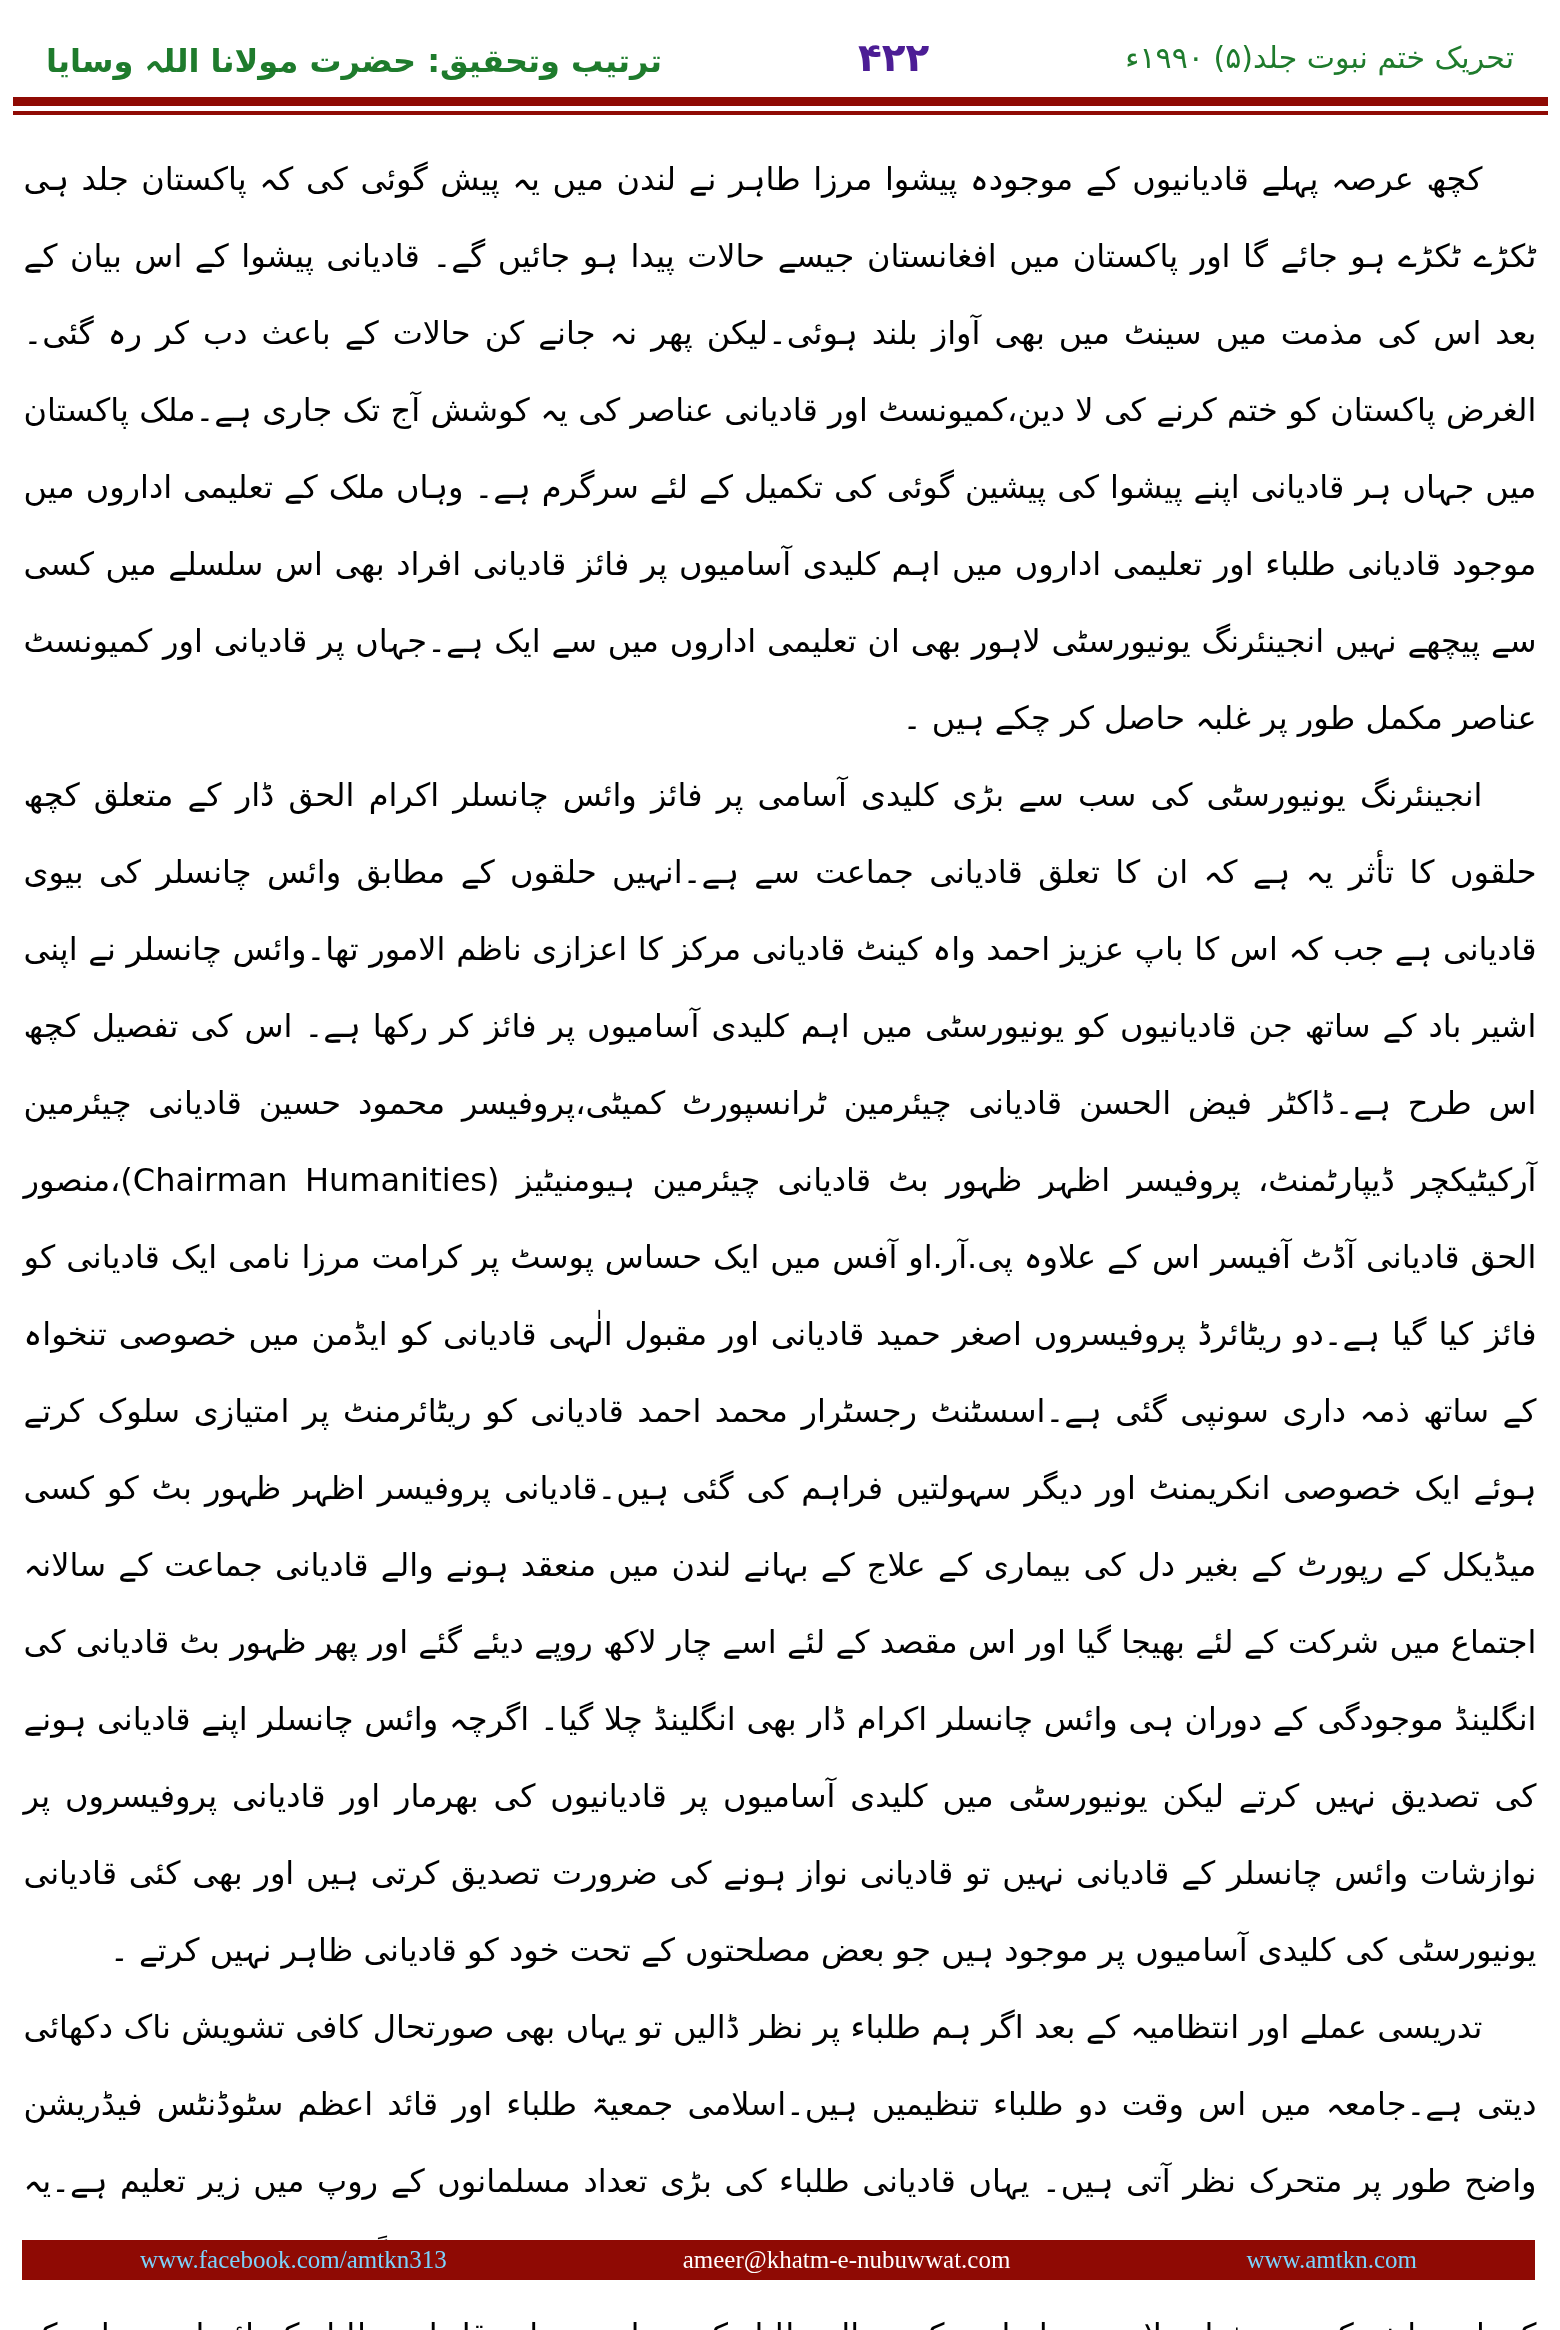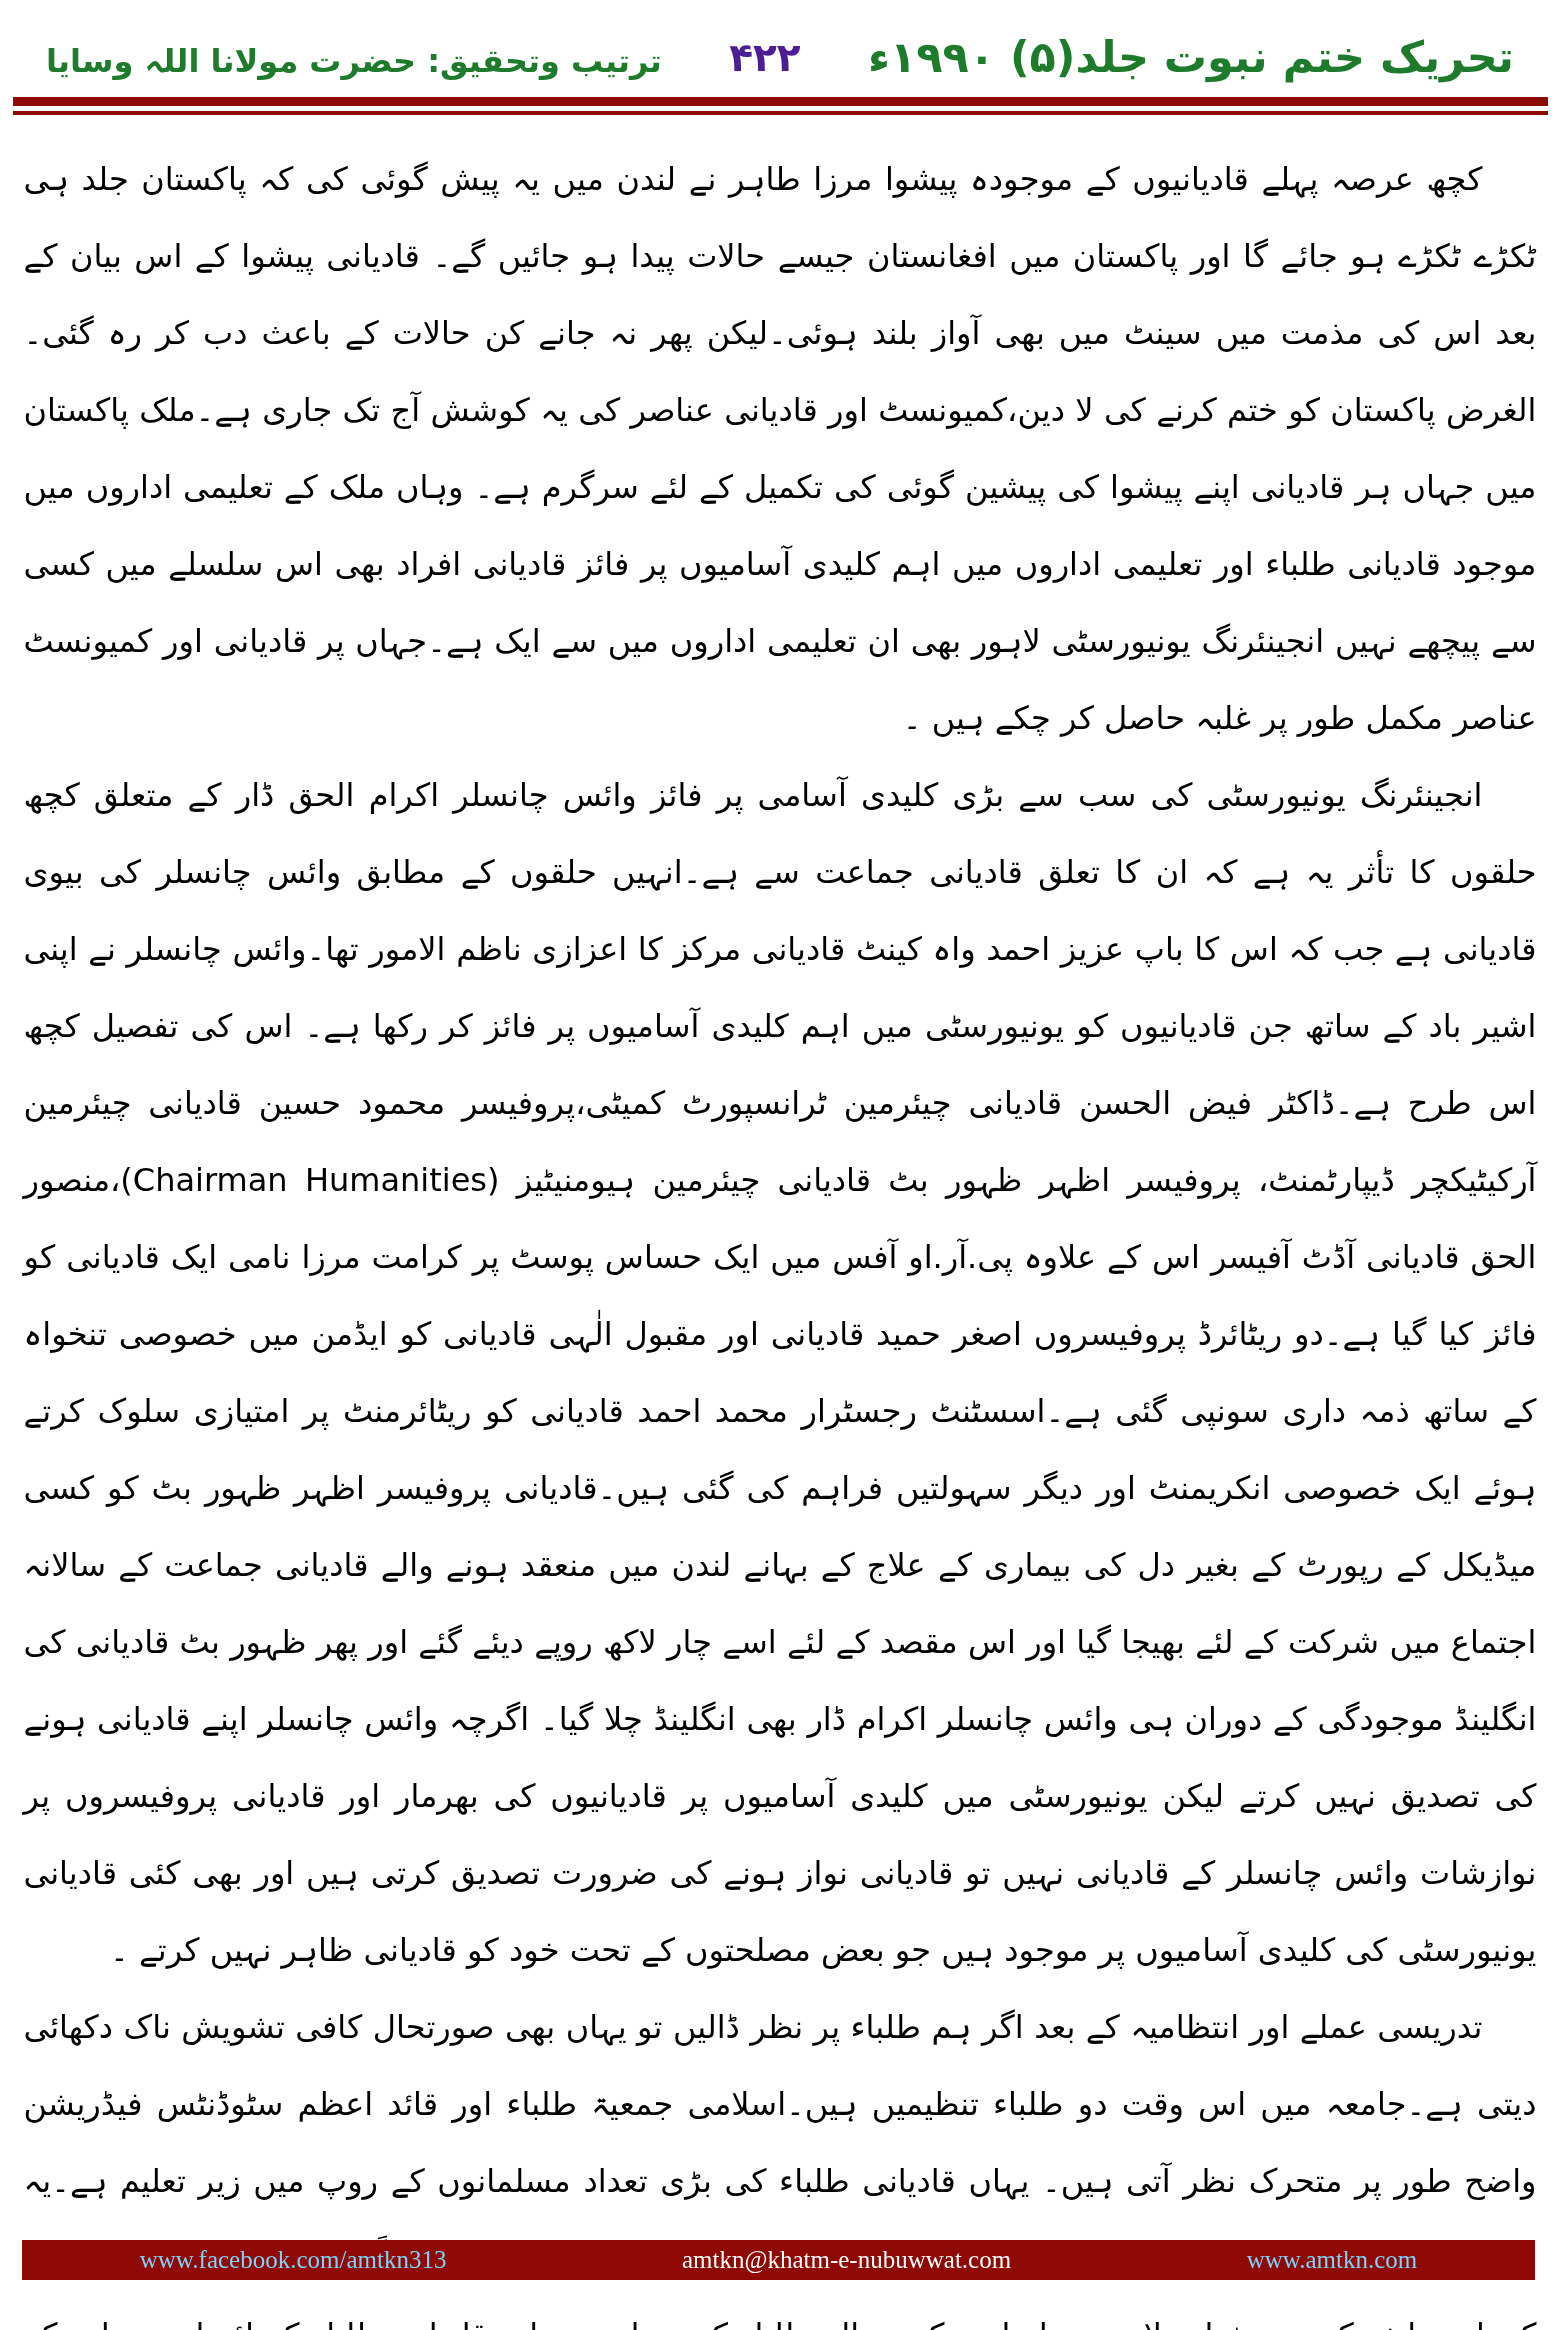--- a/index.html
+++ b/index.html
@@ -21,22 +21,22 @@
     left: 0;
     height: 67px;
     display: flex;
     flex-direction: row;           
     align-items: center;
     justify-content: space-between;
     padding: 0 46px 0 46px;
   }
   .hdr-title {
     color: #1e7b2c;
-    font-size: 43px;
-    font-weight: bold;
+    font-size: 30px;
+    font-weight: normal;
     white-space: nowrap;
   }
   .hdr-page-number {
     color: #4c1d95;
     font-size: 39px;
     font-weight: bold;
     letter-spacing: 1.7px;
   }
   .hdr-credit {
     color: #1e7b2c;
@@ -110,18 +110,18 @@
   </div>
 
   <div class="body-text">
     <p class="para">کچھ عرصہ پہلے قادیانیوں کے موجودہ پیشوا مرزا طاہر نے لندن میں یہ پیش گوئی کی کہ پاکستان جلد ہی ٹکڑے ٹکڑے ہو جائے گا اور پاکستان میں افغانستان جیسے حالات پیدا ہو جائیں گے۔ قادیانی پیشوا کے اس بیان کے بعد اس کی مذمت میں سینٹ میں بھی آواز بلند ہوئی۔لیکن پھر نہ جانے کن حالات کے باعث دب کر رہ گئی۔الغرض پاکستان کو ختم کرنے کی لا دین،کمیونسٹ اور قادیانی عناصر کی یہ کوشش آج تک جاری ہے۔ملک پاکستان میں جہاں ہر قادیانی اپنے پیشوا کی پیشین گوئی کی تکمیل کے لئے سرگرم ہے۔ وہاں ملک کے تعلیمی اداروں میں موجود قادیانی طلباء اور تعلیمی اداروں میں اہم کلیدی آسامیوں پر فائز قادیانی افراد بھی اس سلسلے میں کسی سے پیچھے نہیں انجینئرنگ یونیورسٹی لاہور بھی ان تعلیمی اداروں میں سے ایک ہے۔جہاں پر قادیانی اور کمیونسٹ عناصر مکمل طور پر غلبہ حاصل کر چکے ہیں ۔</p>
     <p class="para">انجینئرنگ یونیورسٹی کی سب سے بڑی کلیدی آسامی پر فائز وائس چانسلر اکرام الحق ڈار کے متعلق کچھ حلقوں کا تأثر یہ ہے کہ ان کا تعلق قادیانی جماعت سے ہے۔انہیں حلقوں کے مطابق وائس چانسلر کی بیوی قادیانی ہے جب کہ اس کا باپ عزیز احمد واہ کینٹ قادیانی مرکز کا اعزازی ناظم الامور تھا۔وائس چانسلر نے اپنی اشیر باد کے ساتھ جن قادیانیوں کو یونیورسٹی میں اہم کلیدی آسامیوں پر فائز کر رکھا ہے۔ اس کی تفصیل کچھ اس طرح ہے۔ڈاکٹر فیض الحسن قادیانی چیئرمین ٹرانسپورٹ کمیٹی،پروفیسر محمود حسین قادیانی چیئرمین آرکیٹیکچر ڈیپارٹمنٹ، پروفیسر اظہر ظہور بٹ قادیانی چیئرمین ہیومنیٹیز (Chairman Humanities)،منصور الحق قادیانی آڈٹ آفیسر اس کے علاوہ پی.آر.او آفس میں ایک حساس پوسٹ پر کرامت مرزا نامی ایک قادیانی کو فائز کیا گیا ہے۔دو ریٹائرڈ پروفیسروں اصغر حمید قادیانی اور مقبول الٰہی قادیانی کو ایڈمن میں خصوصی تنخواہ کے ساتھ ذمہ داری سونپی گئی ہے۔اسسٹنٹ رجسٹرار محمد احمد قادیانی کو ریٹائرمنٹ پر امتیازی سلوک کرتے ہوئے ایک خصوصی انکریمنٹ اور دیگر سہولتیں فراہم کی گئی ہیں۔قادیانی پروفیسر اظہر ظہور بٹ کو کسی میڈیکل کے رپورٹ کے بغیر دل کی بیماری کے علاج کے بہانے لندن میں منعقد ہونے والے قادیانی جماعت کے سالانہ اجتماع میں شرکت کے لئے بھیجا گیا اور اس مقصد کے لئے اسے چار لاکھ روپے دیئے گئے اور پھر ظہور بٹ قادیانی کی انگلینڈ موجودگی کے دوران ہی وائس چانسلر اکرام ڈار بھی انگلینڈ چلا گیا۔ اگرچہ وائس چانسلر اپنے قادیانی ہونے کی تصدیق نہیں کرتے لیکن یونیورسٹی میں کلیدی آسامیوں پر قادیانیوں کی بھرمار اور قادیانی پروفیسروں پر نوازشات وائس چانسلر کے قادیانی نہیں تو قادیانی نواز ہونے کی ضرورت تصدیق کرتی ہیں اور بھی کئی قادیانی یونیورسٹی کی کلیدی آسامیوں پر موجود ہیں جو بعض مصلحتوں کے تحت خود کو قادیانی ظاہر نہیں کرتے ۔</p>
     <p class="para">تدریسی عملے اور انتظامیہ کے بعد اگر ہم طلباء پر نظر ڈالیں تو یہاں بھی صورتحال کافی تشویش ناک دکھائی دیتی ہے۔جامعہ میں اس وقت دو طلباء تنظیمیں ہیں۔اسلامی جمعیۃ طلباء اور قائد اعظم سٹوڈنٹس فیڈریشن واضح طور پر متحرک نظر آتی ہیں۔ یہاں قادیانی طلباء کی بڑی تعداد مسلمانوں کے روپ میں زیر تعلیم ہے۔یہ قادیانی طلباء مکمل طور پر قائد اعظم سٹوڈنٹس فیڈریشن میں شامل ہیں۔غالباً اس کی وجہ یہ ہے کہ کیو.ایس.ایف کمیونسٹ اور لا دین نظریات رکھنے والے طلباء کی تنظیم ہے اور قادیانی طلباء کے لئے اس تنظیم کے ساتھ رہ کر اپنے عزائم کے حصول کے لئے جدوجہد قدرے آسان ہے۔قادیانی طلباء اس جیسی مختلف تنظیموں میں شامل ہو کر با قاعدہ منصوبہ بندی کے ذریعے ان تنظیموں میں اپنا اثر ورسوخ پیدا کرتے ہیں اور پھر مختلف طلباء تنظیموں میں موجود مسلمان طلباء کو آپس میں لڑا کر تعلیمی اداروں میں قتل وغارت گری اور ہنگامہ آرائی کی فضاء پیدا کرکے ملکی حالات کو خراب کرنے کی کوشش کرتے ہیں تاکہ مرزا طاہر کی پاکستان کو ٹکڑے ٹکڑے کرنے کی پیش گوئی پوری کرسکیں۔اس وقت بیشتر دیگر تعلیمی اداروں کے علاوہ انجینئرنگ یونیورسٹی میں بھی قادیانی طلباء اور اساتذہ کی طرف سے</p>
   </div>
 
   <div class="footer-bar">
     <span class="footer-link-yellow">www.amtkn.com</span>
-    <span class="footer-link-white">amtkn@khatm-e-nubuwwat.com</span>
+    <span class="footer-link-white">ameer@khatm-e-nubuwwat.com</span>
     <span class="footer-link-yellow">www.facebook.com/amtkn313</span>
   </div>
 
 </div>
 
 
 </body></html>

